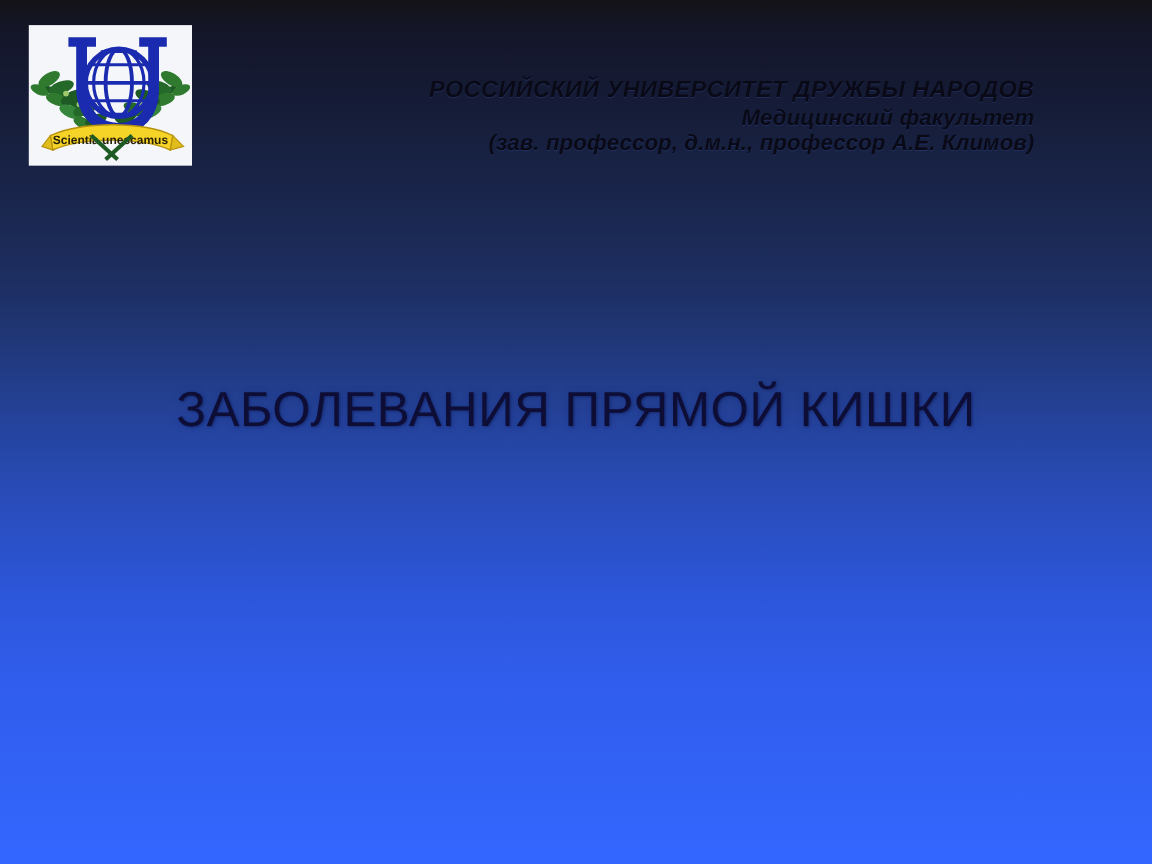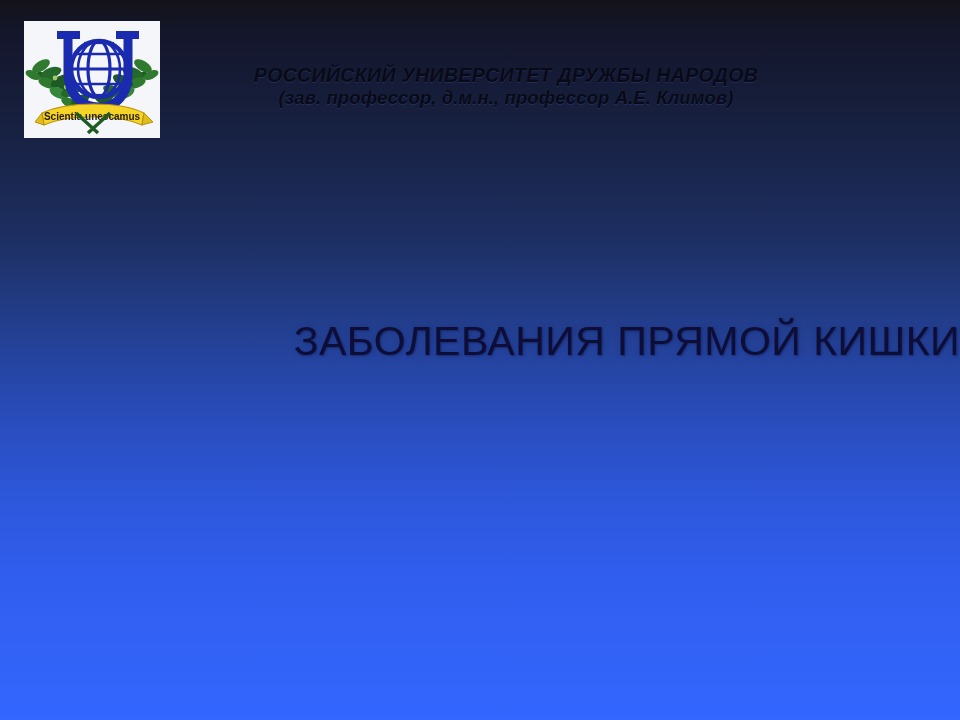--- a/index.html
+++ b/index.html
@@ -48,21 +48,21 @@
     width: 136px;
     height: 117px;
   }
 
   
   #header-block {
     position: absolute;
     left: 150px;
     top: 64px;
     width: 712px;
-    text-align: center;
+    text-align: right;
     color: #0a0a16;
     font-style: italic;
     font-weight: bold;
     line-height: 1.17;
     letter-spacing: 0.2px;
     text-shadow: 0 1px 0 rgba(60,90,180,0.30);
   }
   .hdr-line1 {
     font-size: 19.5px;
     letter-spacing: 0.35px;
@@ -71,21 +71,21 @@
     font-size: 18.5px;
     letter-spacing: 0.1px;
   }
 
   
   #main-title {
     position: absolute;
     left: 0;
     top: 318px;
     width: 960px;
-    text-align: right;
+    text-align: center;
     color: #0d0d36;
     font-size: 41px;
     font-weight: normal;
     font-style: normal;
     letter-spacing: 0.5px;
     text-shadow: 1px 1px 2px rgba(10,20,70,0.45),
                  0 0 6px rgba(20,40,120,0.25);
   }
 </style>
 </head>
@@ -157,18 +157,19 @@
 
       <g stroke="#1d5a24" stroke-width="3.4" fill="none">
         <path d="M52 92 L74 112"></path>
         <path d="M86 92 L64 112"></path>
       </g>
     </svg>
   </div>
 
   <div id="header-block">
     <div class="hdr-line1">РОССИЙСКИЙ УНИВЕРСИТЕТ ДРУЖБЫ НАРОДОВ</div>
+    <div class="hdr-line2">Медицинский факультет</div>
     <div class="hdr-line4">(зав. профессор, д.м.н., профессор А.Е. Климов)</div>
   </div>
 
   <div id="main-title">ЗАБОЛЕВАНИЯ ПРЯМОЙ КИШКИ</div>
 
 </div>
 
 </body></html>

